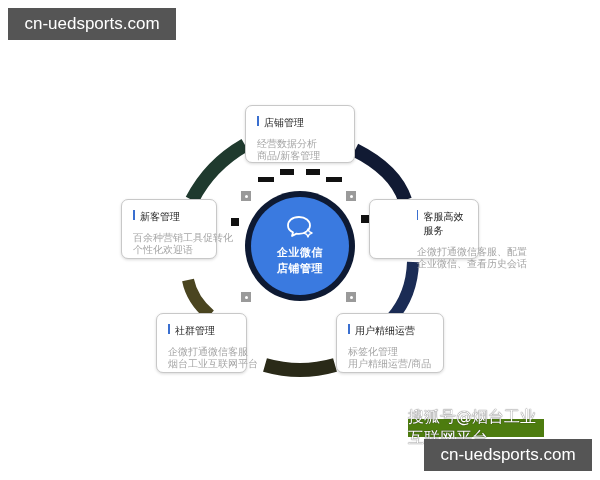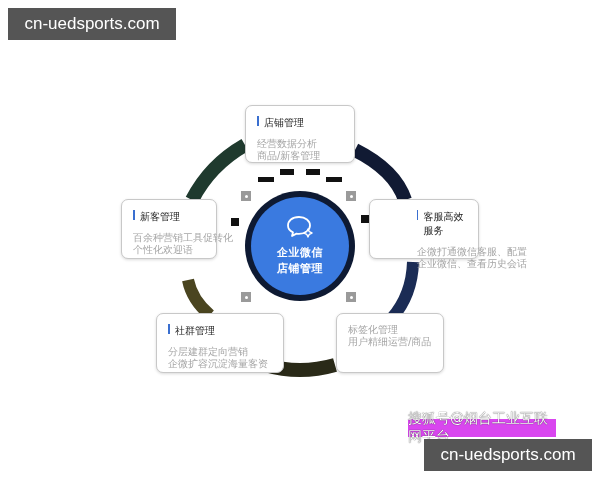--- a/index.html
+++ b/index.html
@@ -12,22 +12,22 @@
     font-family: "Liberation Sans", sans-serif; font-size: 17px;
     display: flex; align-items: center; justify-content: center;
   }
   .watermark-bottom {
     position: absolute; left: 424px; top: 439px; width: 168px; height: 32px;
     background: #555555; color: #ffffff;
     font-family: "Liberation Sans", sans-serif; font-size: 17px;
     display: flex; align-items: center; justify-content: center;
   }
   .source-caption {
-    position: absolute; left: 408px; top: 419px; width: 148px; height: 18px;
-    background: #d946ef; color: #ffffff; font-size: 14px;
+    position: absolute; left: 408px; top: 419px; width: 136px; height: 18px;
+    background: #4d7c0f; color: #ffffff; font-size: 16px;
     display: flex; align-items: center; justify-content: center;
     text-shadow: 0 0 1px #000;
   }
 
   svg.ring { position: absolute; left: 0; top: 0; }
 
   .hub {
     position: absolute; left: 251px; top: 197px; width: 98px; height: 98px;
     border-radius: 50%; background: #3a7ae0;
     box-shadow: 0 0 0 6px #0e1a33;
@@ -113,29 +113,33 @@
 
 <div class="card" style="left:369px; top:199px; width:110px; height:60px;padding-left:47px;">
   <div class="card-title">
     <span class="bar"></span>
     <span>客服高效服务</span>
   </div>
   <div class="card-desc">企微打通微信客服、配置</div>
   <div class="card-desc">企业微信、查看历史会话</div>
 </div>
 
-<div class="card" style="left:156px; top:313px; width:128px; height:60px;">
+<div class="card" style="left:156px; top:313px; width:91px; height:60px;">
   <div class="card-title">
     <span class="bar"></span>
     <span>社群管理</span>
   </div>
-  <div class="card-desc">分层建群定向营销</div>
-  <div class="card-desc">企微扩容沉淀海量客资</div>
+  <div class="card-desc">企微打通微信客服</div>
+  <div class="card-desc">烟台工业互联网平台</div>
 </div>
 
 <div class="card" style="left:336px; top:313px; width:108px; height:60px;">
+  <div class="card-title">
+    <span class="bar"></span>
+    <span>用户精细运营</span>
+  </div>
   <div class="card-desc">标签化管理</div>
   <div class="card-desc">用户精细运营/商品</div>
 </div>
 
 <div class="watermark-top">cn-uedsports.com</div>
 <div class="source-caption">搜狐号@烟台工业互联网平台</div>
 <div class="watermark-bottom">cn-uedsports.com</div>
 
 </body></html>

